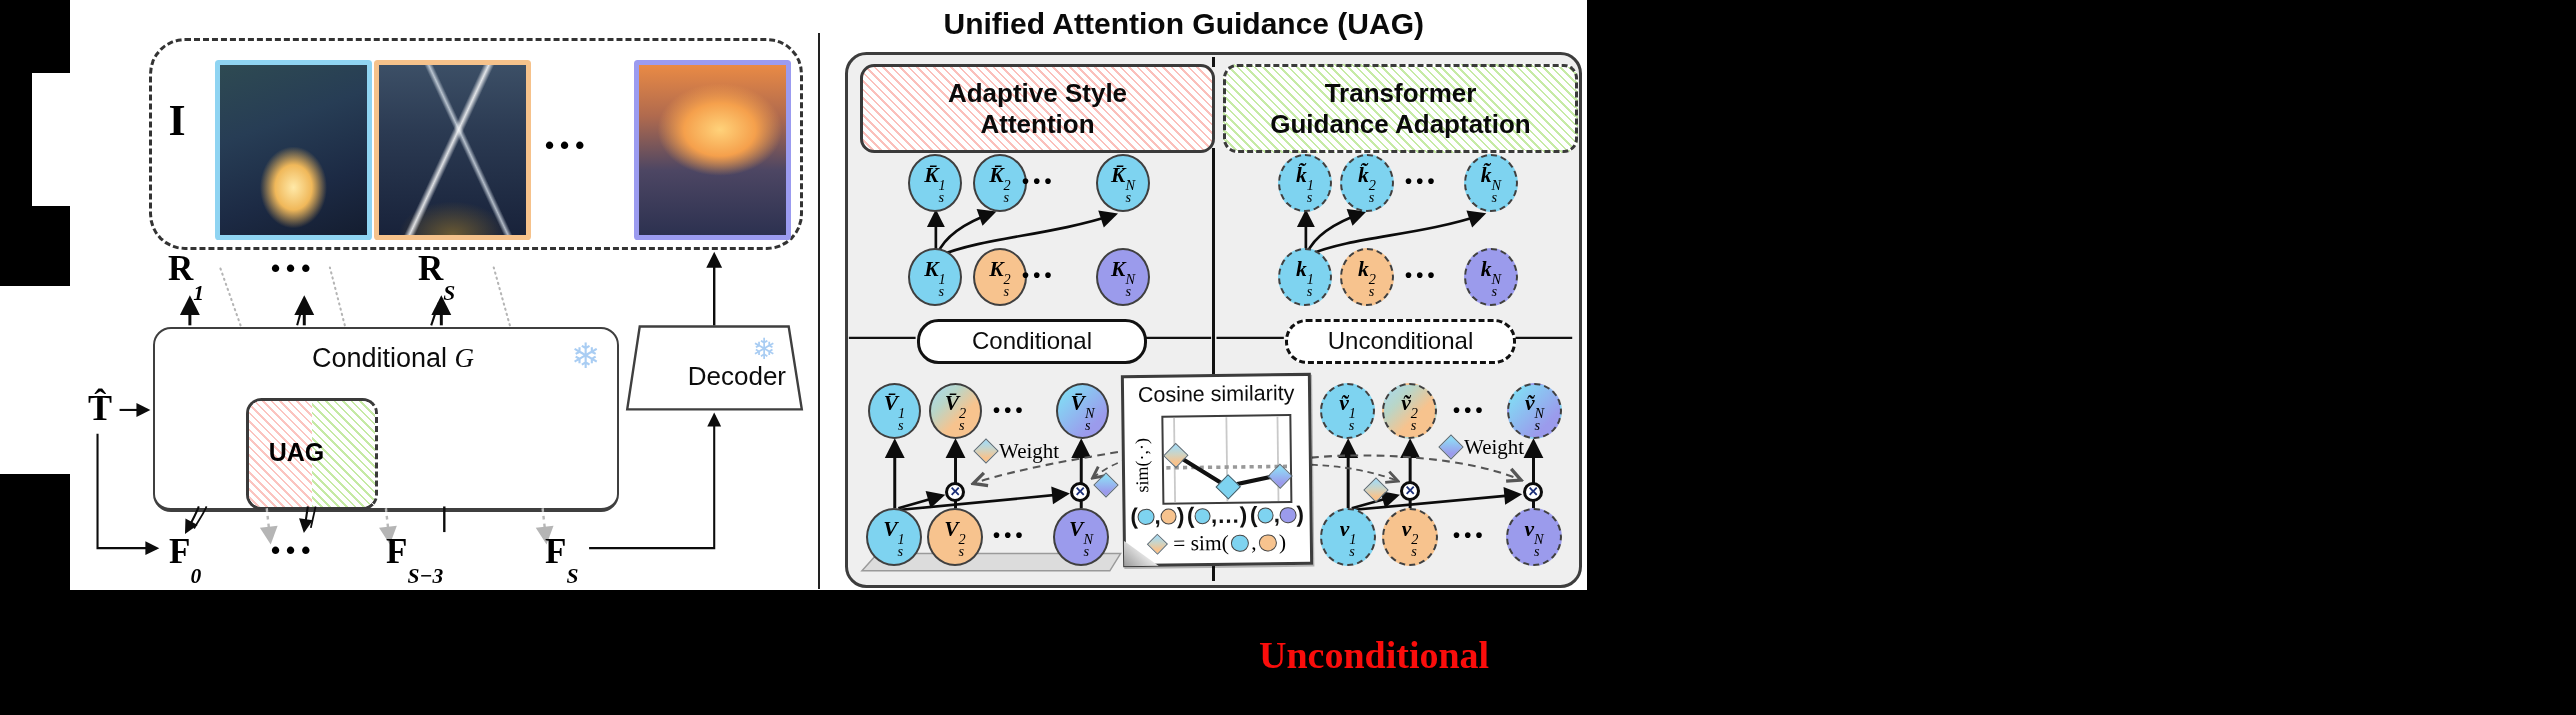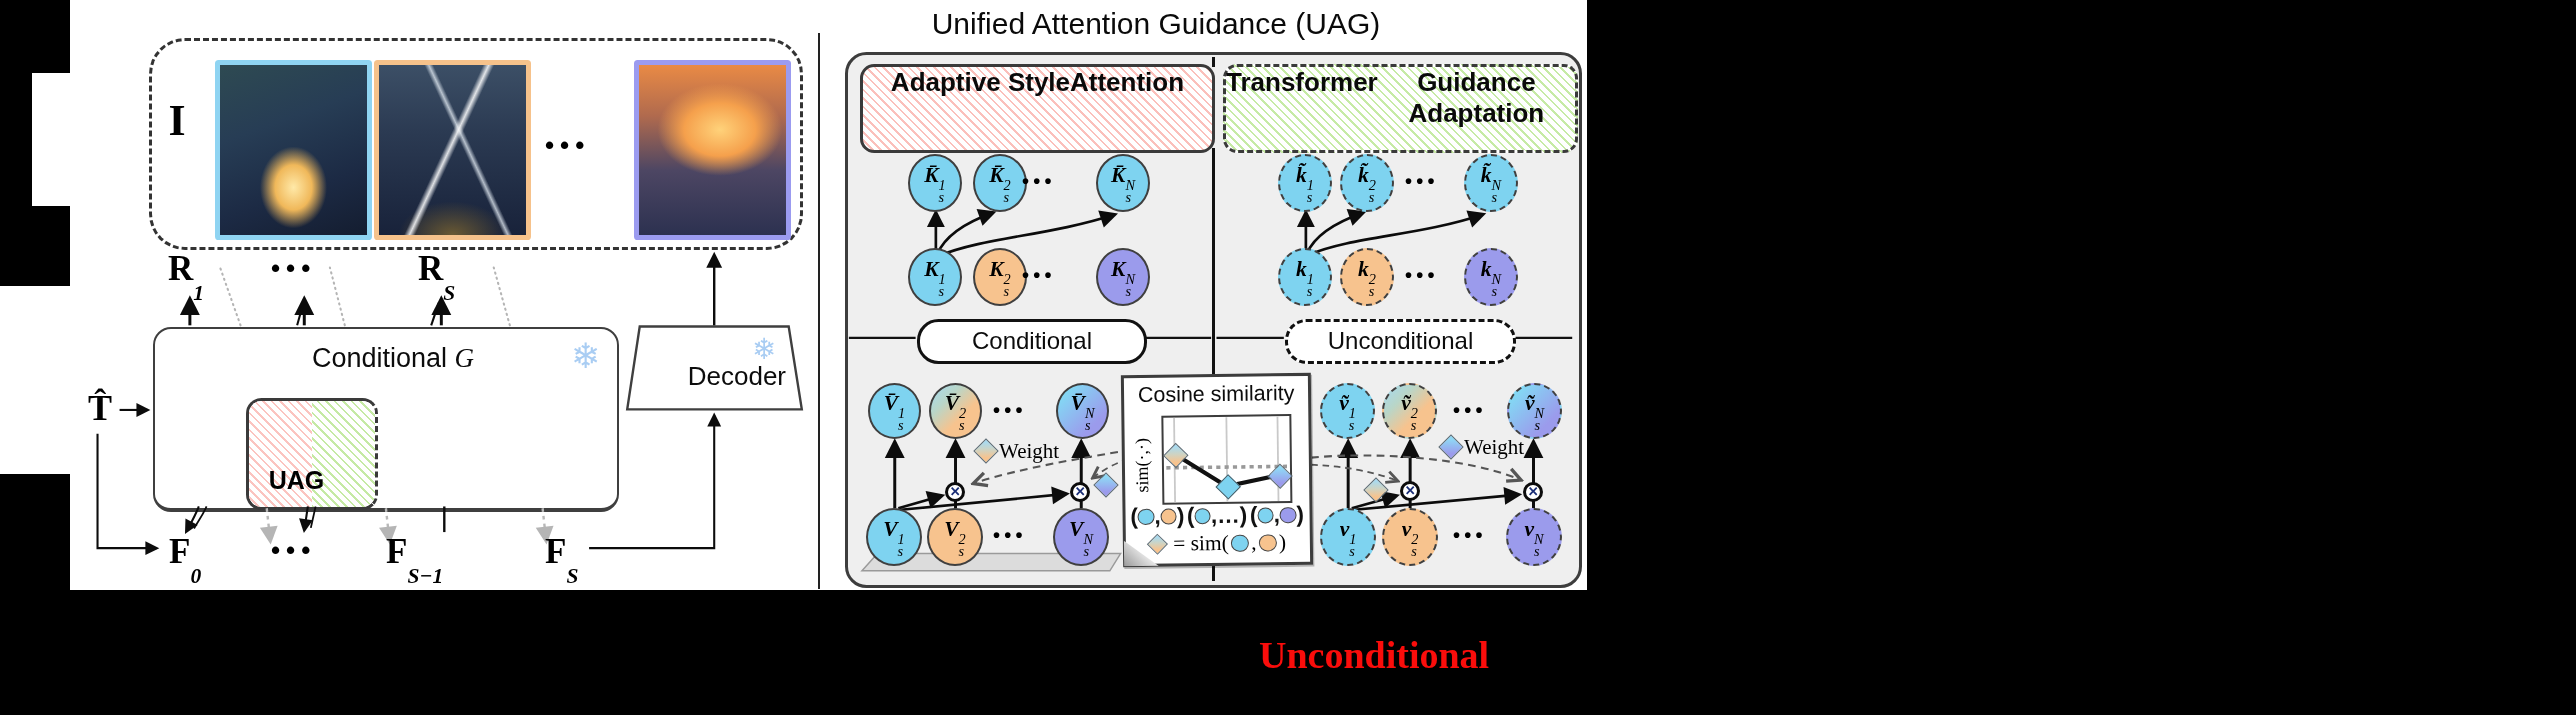--- a/index.html
+++ b/index.html
@@ -33,31 +33,31 @@
   .tbox{left:153px;top:327px;width:462px;height:179px;border:2.4px solid #3f3f3f;border-bottom-width:4.2px;
         border-radius:18px;background:#fff;z-index:1;}
   .tbox-label{left:250px;top:343px;width:286px;text-align:center;font-size:27px;color:#0c0c0c;z-index:4;}
   .g-sym{font-family:"Liberation Serif",serif;font-style:italic;}
   .snow{z-index:4;color:#a9cdf3;}
   .uagbox{left:246px;top:398px;width:126px;height:106px;border-radius:15.5px;overflow:hidden;z-index:2;
           border:3px solid #3a3a3a;border-right-style:dashed;}
   .uagbox .half{position:absolute;top:0;height:100%;width:50%;}
   .uag-pink{left:0;background:repeating-linear-gradient(45deg,rgba(248,148,140,.55) 0 1.8px,rgba(255,255,255,0) 1.8px 6px),#fff;}
   .uag-green{right:0;background:repeating-linear-gradient(45deg,rgba(150,216,90,.55) 0 1.8px,rgba(255,255,255,0) 1.8px 6px),#fff;}
-  .uag-label{left:246px;top:438px;width:101px;text-align:center;font-weight:bold;font-size:25px;z-index:4;color:#000;margin-top:28px;}
+  .uag-label{left:246px;top:438px;width:101px;text-align:center;font-weight:bold;font-size:25px;z-index:4;color:#000;}
   .that{left:76px;top:387px;width:48px;text-align:center;z-index:4;}
   .that .mbase{font-size:36px;}
   .decoder-label{left:643px;top:361px;width:143px;text-align:right;font-size:26px;color:#0c0c0c;z-index:4;}
   .divider-main{left:818px;top:33px;width:2.4px;height:556px;background:#222;z-index:2;}
   
   .panel{left:845px;top:52px;width:731px;height:530px;background:#efefef;border:3.6px solid #3d3d3d;
          border-radius:21.5px;z-index:1;}
-  .uag-title{left:888px;top:7.2px;width:536px;text-align:center;font-weight:normal;font-size:30px;color:#0a0a0a;z-index:2;}
+  .uag-title{left:888px;top:7.2px;width:536px;text-align:right;font-weight:bold;font-size:30px;color:#0a0a0a;z-index:2;}
   .hdr{top:64px;height:83px;border-radius:14.3px;z-index:2;text-align:center;color:#0a0a0a;
-       display:flex;flex-direction:row;justify-content:center;}
+       display:flex;flex-direction:column;justify-content:center;}
   .hdr .l{font-weight:bold;font-size:26px;line-height:31px;}
   .hdr-red{left:860px;width:349px;border:3px solid #3a3a3a;
     background:repeating-linear-gradient(45deg,rgba(248,150,142,.6) 0 1.8px,rgba(255,255,255,0) 1.8px 6px),#fff;}
   .hdr-green{left:1223px;width:349px;border:3px dashed #3a3a3a;
     background:repeating-linear-gradient(45deg,rgba(152,218,92,.55) 0 1.8px,rgba(255,255,255,0) 1.8px 6px),#fff;}
   .divseg{left:1212px;width:3px;background:#111;z-index:2;}
   .pill{top:319px;height:39px;border-radius:21.5px;background:#fff;z-index:4;text-align:center;
         font-size:24px;color:#0c0c0c;line-height:37px;}
   .pill-cond{left:917px;width:224px;border:3px solid #111;}
   .pill-uncond{left:1285px;width:225px;border:3px dashed #111;}
@@ -453,20 +453,20 @@
     <span class="mathlab rf abs" style="left: 418px; top: 249px;"><span class="mbase">R</span><span class="mss">
         <span class="msup"></span>
         <span class="msub">S</span>
       </span></span>
     <span class="mathlab rf abs" style="left: 169px; top: 532px;"><span class="mbase">F</span><span class="mss">
         <span class="msup"></span>
         <span class="msub">0</span>
       </span></span>
     <span class="mathlab rf abs" style="left: 386px; top: 532px;"><span class="mbase">F</span><span class="mss">
         <span class="msup"></span>
-        <span class="msub">S−1</span>
+        <span class="msub">S−3</span>
       </span></span>
     <span class="mathlab rf abs" style="left: 545px; top: 532px;"><span class="mbase">F</span><span class="mss">
         <span class="msup"></span>
         <span class="msub">S</span>
       </span></span>
   </div>
 
 
 </body></html>

